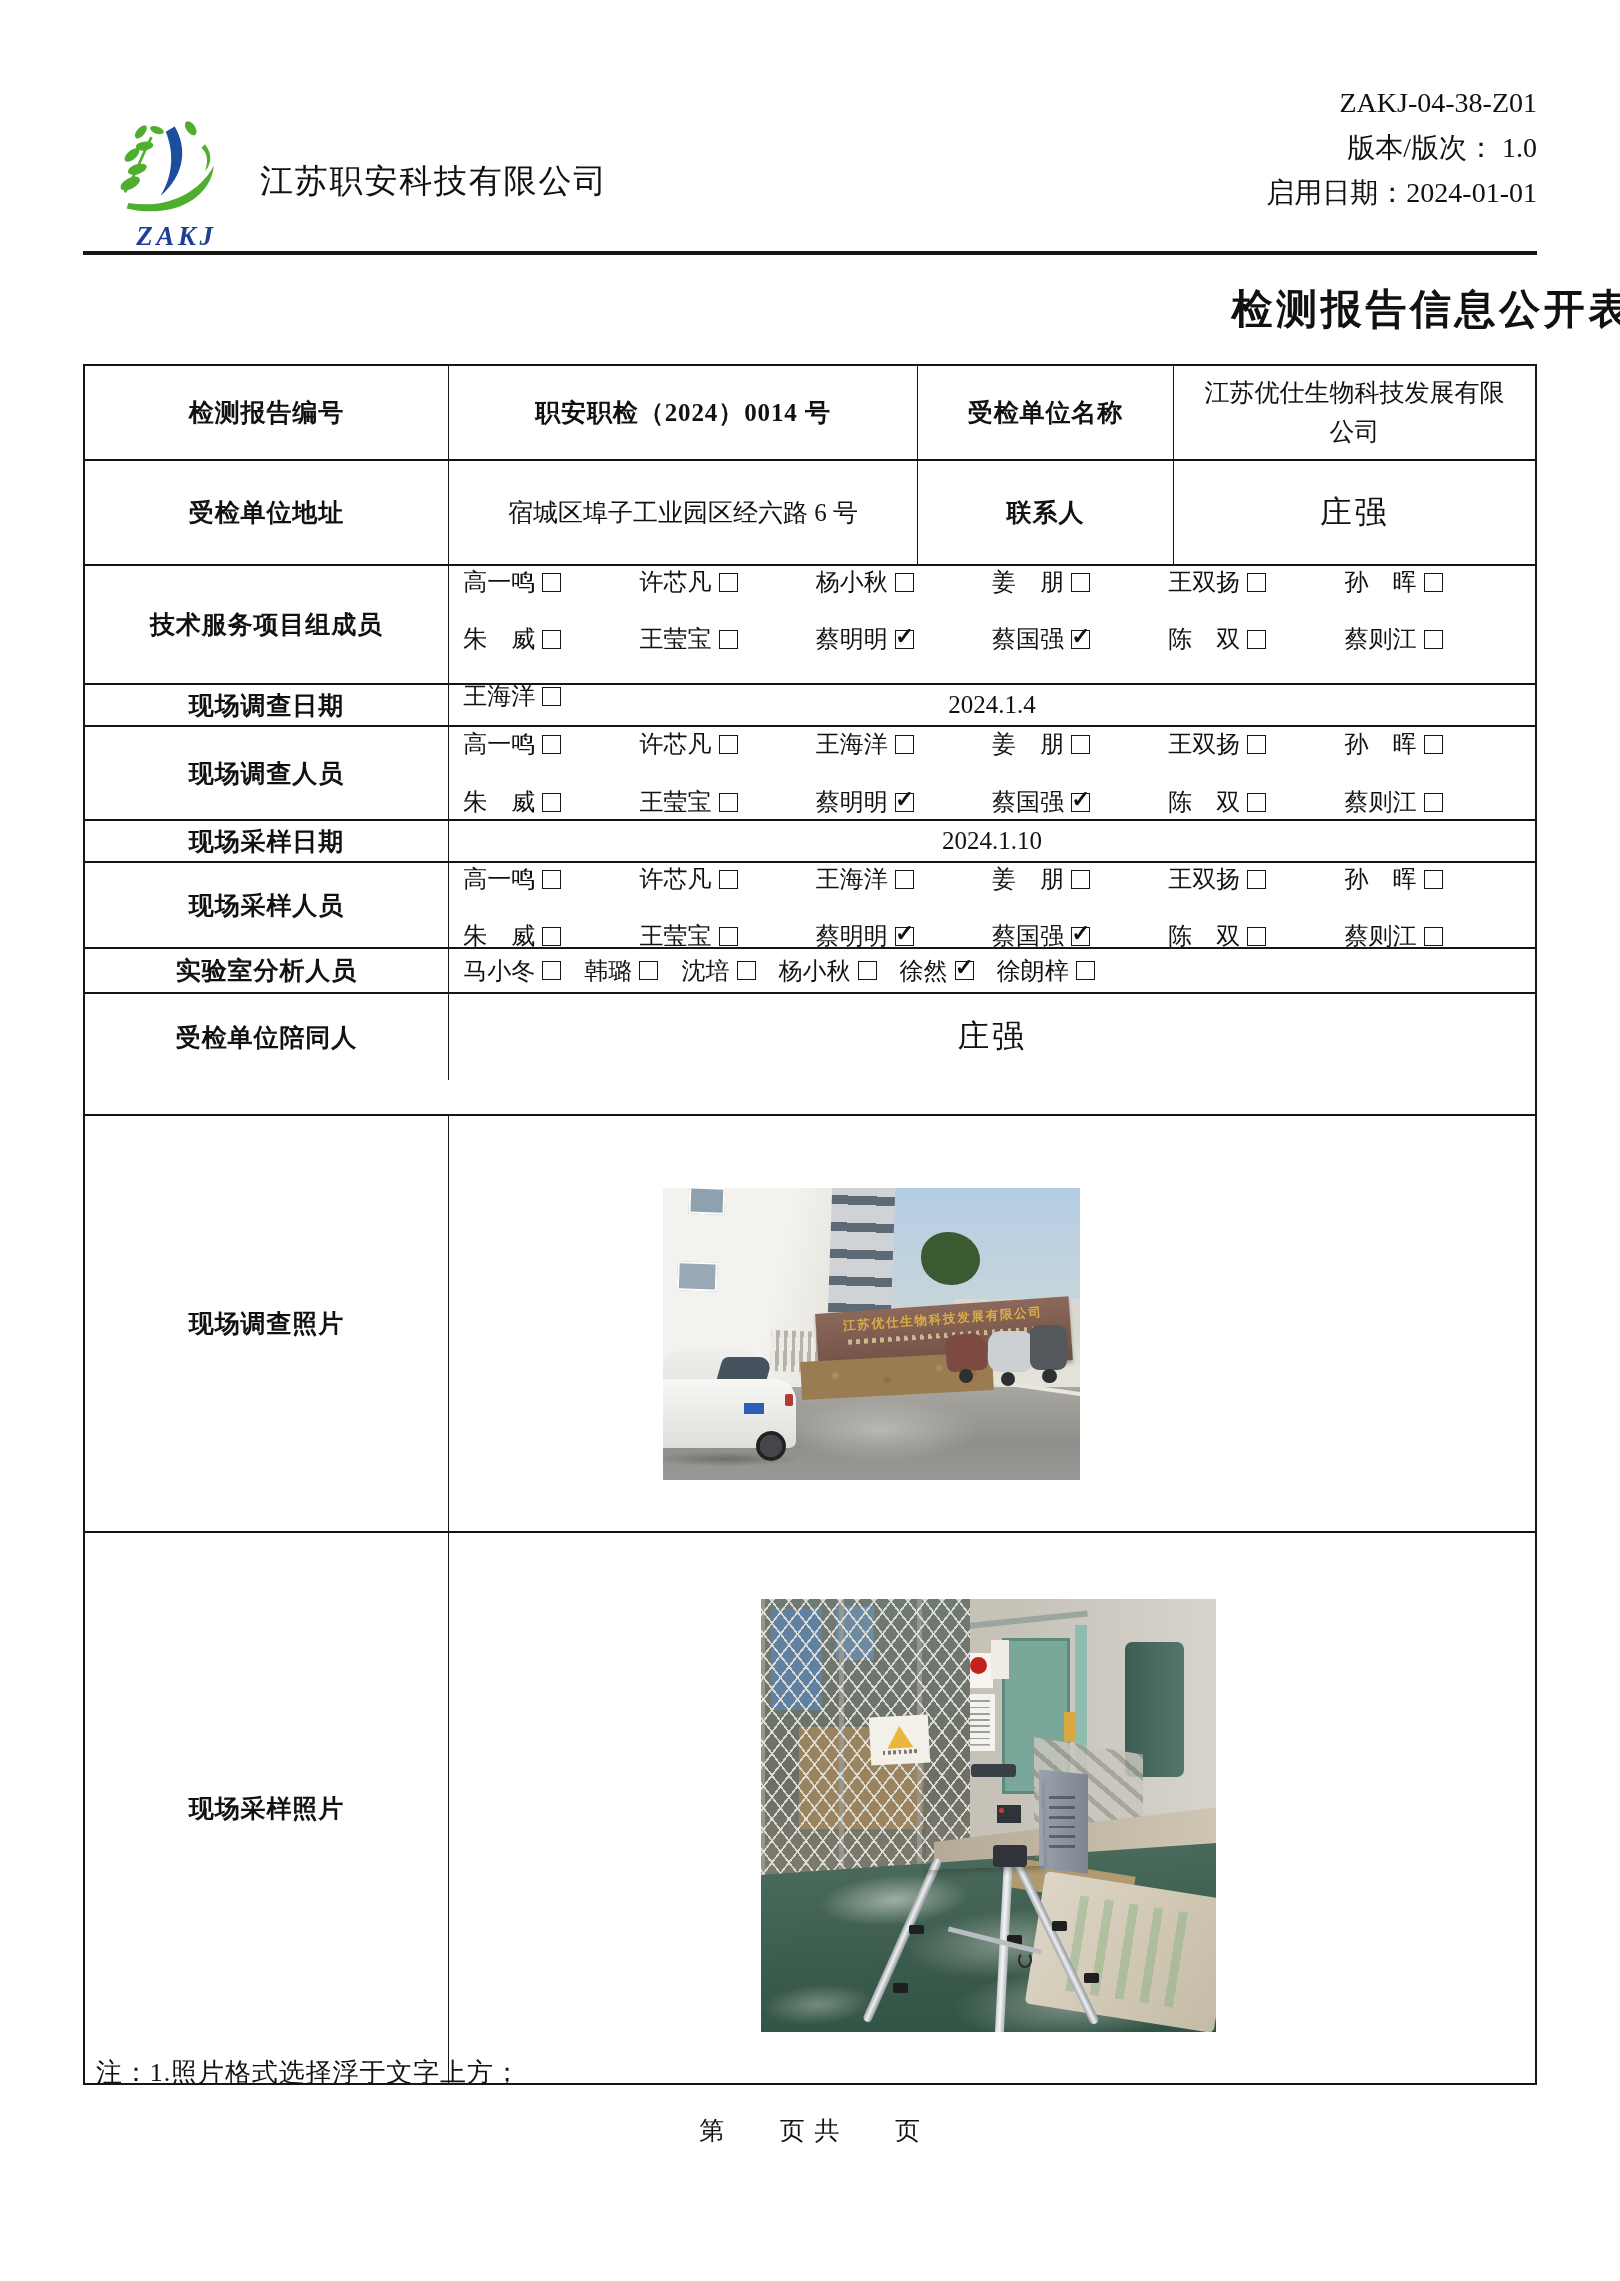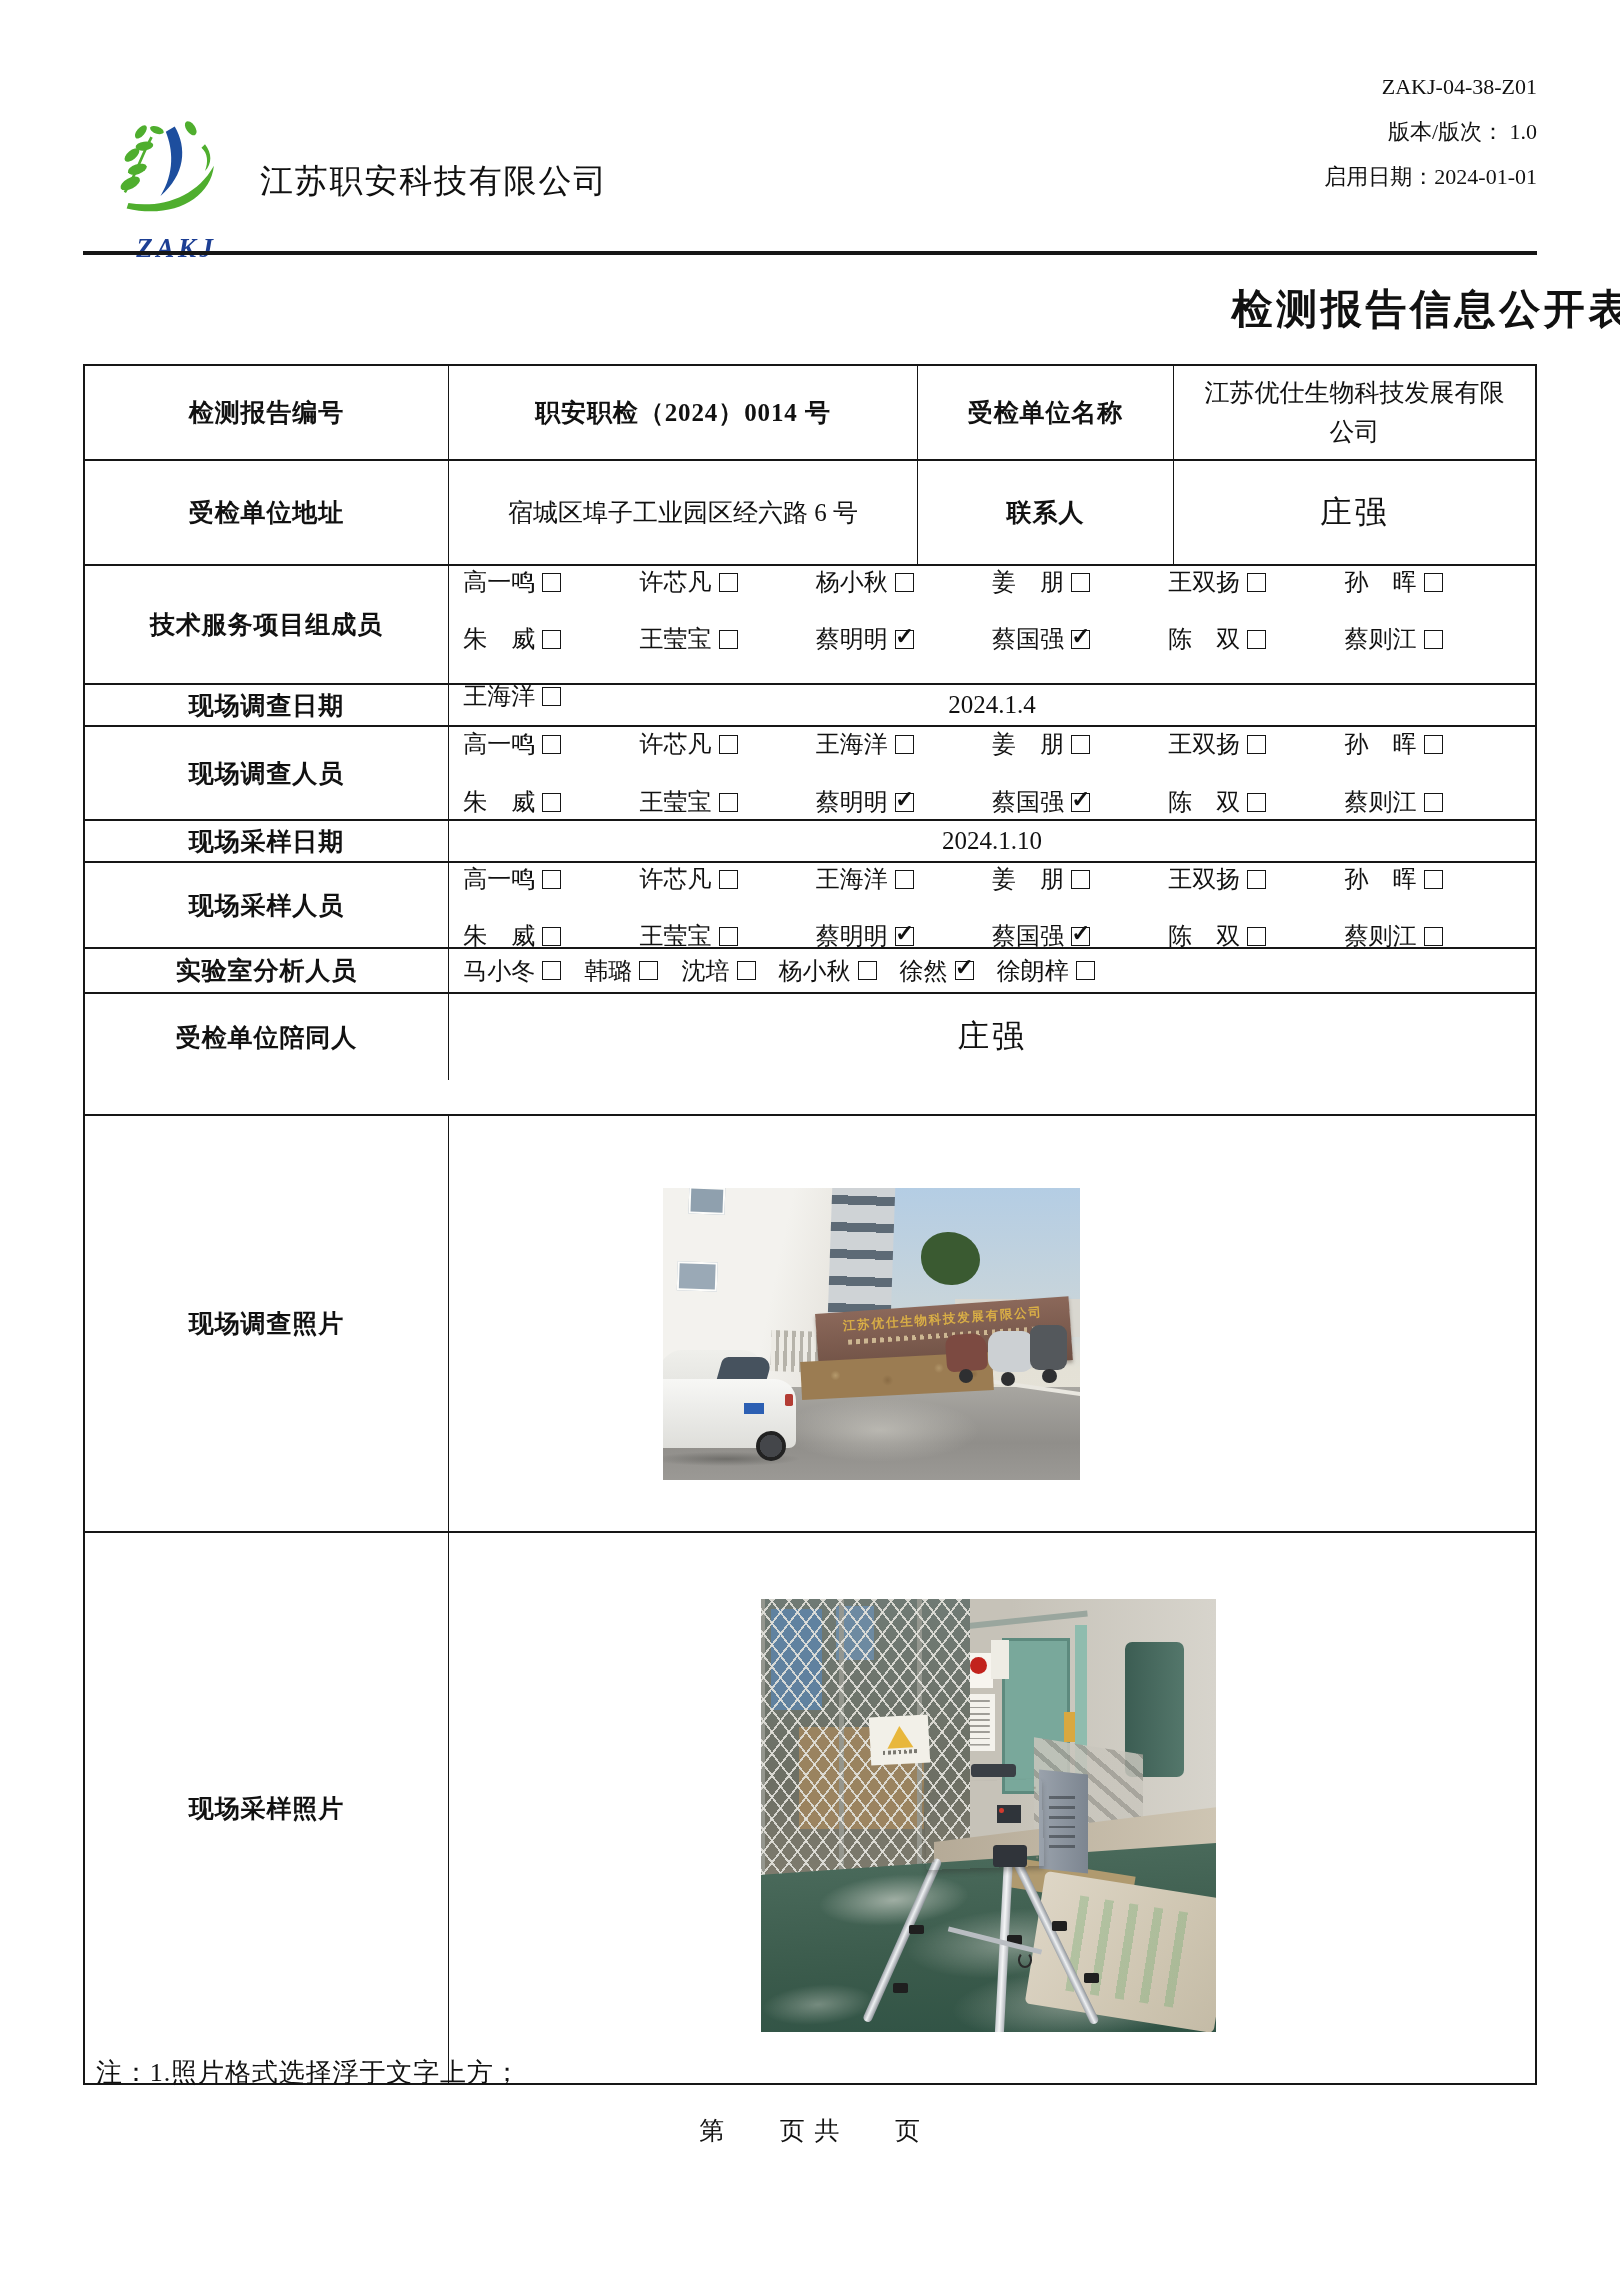--- a/index.html
+++ b/index.html
@@ -1,23 +1,23 @@
 <!DOCTYPE html>
 <html style="font-size:14.3px"><head>
 <meta charset="utf-8">
 <style>
   html,body{margin:0;padding:0;background:#ffffff;}
   #page{position:relative;width:1621px;height:2281px;background:#fff;overflow:hidden;
         font-family:"Liberation Serif","DejaVu Serif",serif;color:#111;}
   
   #logo{position:absolute;left:105px;top:114px;width:143px;height:114px;}
-  #logo-zakj{position:absolute;left:105px;top:233px;width:143px;text-align:center;
+  #logo-zakj{position:absolute;left:105px;top:221px;width:143px;text-align:center;
              font-style:italic;font-weight:700;font-size:27px;letter-spacing:3.6px;color:#1d3f94;}
   #company-name{position:absolute;left:260px;top:159px;font-size:33px;letter-spacing:1.8px;}
-  #hdr-right{position:absolute;right:84px;top:64px;text-align:right;font-size:22px;line-height:45px;}
+  #hdr-right{position:absolute;right:84px;top:80px;text-align:right;font-size:28px;line-height:45px;}
   #hdr-rule{position:absolute;left:83px;top:251px;width:1454px;height:3.6px;background:#161616;}
   
   #page-title{position:absolute;left:12px;top:282px;width:100%;text-align:right;
               font-family:Liberation Mono, monospace;
               font-weight:700;font-size:41px;letter-spacing:3.6px;}
   
   #tbl{position:absolute;left:83px;top:364px;width:1454px;border:2.7px solid #161616;box-sizing:border-box;}
   .trow{display:flex;box-sizing:border-box;}
   .trow + .trow{border-top:2.7px solid #161616;}
   .c{box-sizing:border-box;position:relative;}

